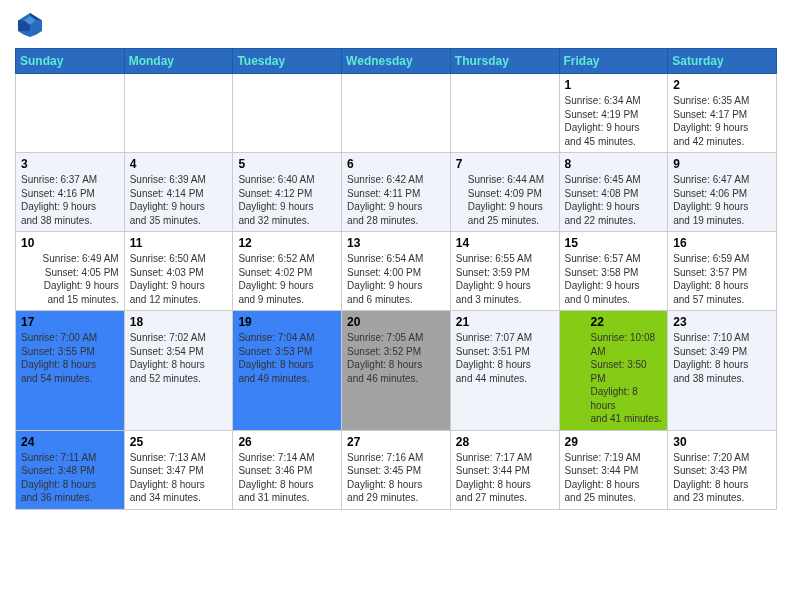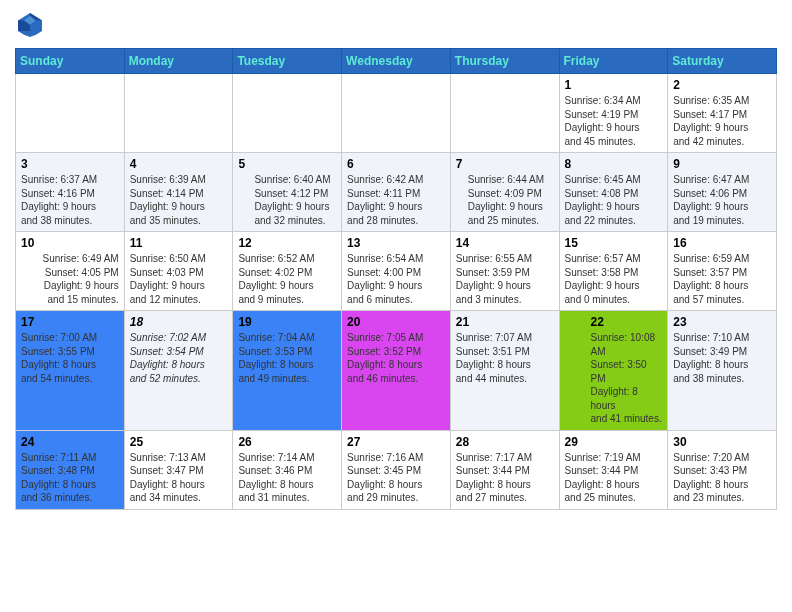--- a/index.html
+++ b/index.html
@@ -165,21 +165,21 @@
           </td>
           <td style="background: rgb(240, 244, 250);">
             <span class="day-num">4</span>
             <div class="day-info" style="white-space: pre-line;">Sunrise: 6:39 AM
 Sunset: 4:14 PM
 Daylight: 9 hours
 and 35 minutes.</div>
           </td>
           <td style="background: rgb(240, 244, 250);">
             <span class="day-num">5</span>
-            <div class="day-info" style="white-space: pre-line; margin-left: 16px;">Sunrise: 6:40 AM
+            <div class="day-info" style="white-space: pre-line;">Sunrise: 6:40 AM
 Sunset: 4:12 PM
 Daylight: 9 hours
 and 32 minutes.</div>
           </td>
           <td style="background: rgb(240, 244, 250);">
             <span class="day-num">6</span>
             <div class="day-info" style="white-space: pre-line;">Sunrise: 6:42 AM
 Sunset: 4:11 PM
 Daylight: 9 hours
 and 28 minutes.</div>
@@ -258,35 +258,35 @@
           </td>
         </tr>
         <tr class="week-row">
           <td style="background: #3b82f6; margin-left: 42px;">
             <span class="day-num">17</span>
             <div class="day-info" style="white-space: pre-line;">Sunrise: 7:00 AM
 Sunset: 3:55 PM
 Daylight: 8 hours
 and 54 minutes.</div>
           </td>
-          <td style="background: rgb(240, 244, 250); font-style: italic;">
+          <td style="background: rgb(240, 244, 250);">
             <span class="day-num">18</span>
             <div class="day-info" style="white-space: pre-line;">Sunrise: 7:02 AM
 Sunset: 3:54 PM
 Daylight: 8 hours
 and 52 minutes.</div>
           </td>
           <td style="background: #3b82f6;">
             <span class="day-num">19</span>
             <div class="day-info" style="white-space: pre-line;">Sunrise: 7:04 AM
 Sunset: 3:53 PM
 Daylight: 8 hours
 and 49 minutes.</div>
           </td>
-          <td style="background: #d946ef; margin-left: 14px;">
+          <td style="background: #a3a3a3; margin-left: 14px;">
             <span class="day-num">20</span>
             <div class="day-info" style="white-space: pre-line;">Sunrise: 7:05 AM
 Sunset: 3:52 PM
 Daylight: 8 hours
 and 46 minutes.</div>
           </td>
           <td style="background: rgb(240, 244, 250);">
             <span class="day-num">21</span>
             <div class="day-info" style="white-space: pre-line;">Sunrise: 7:07 AM
 Sunset: 3:51 PM

